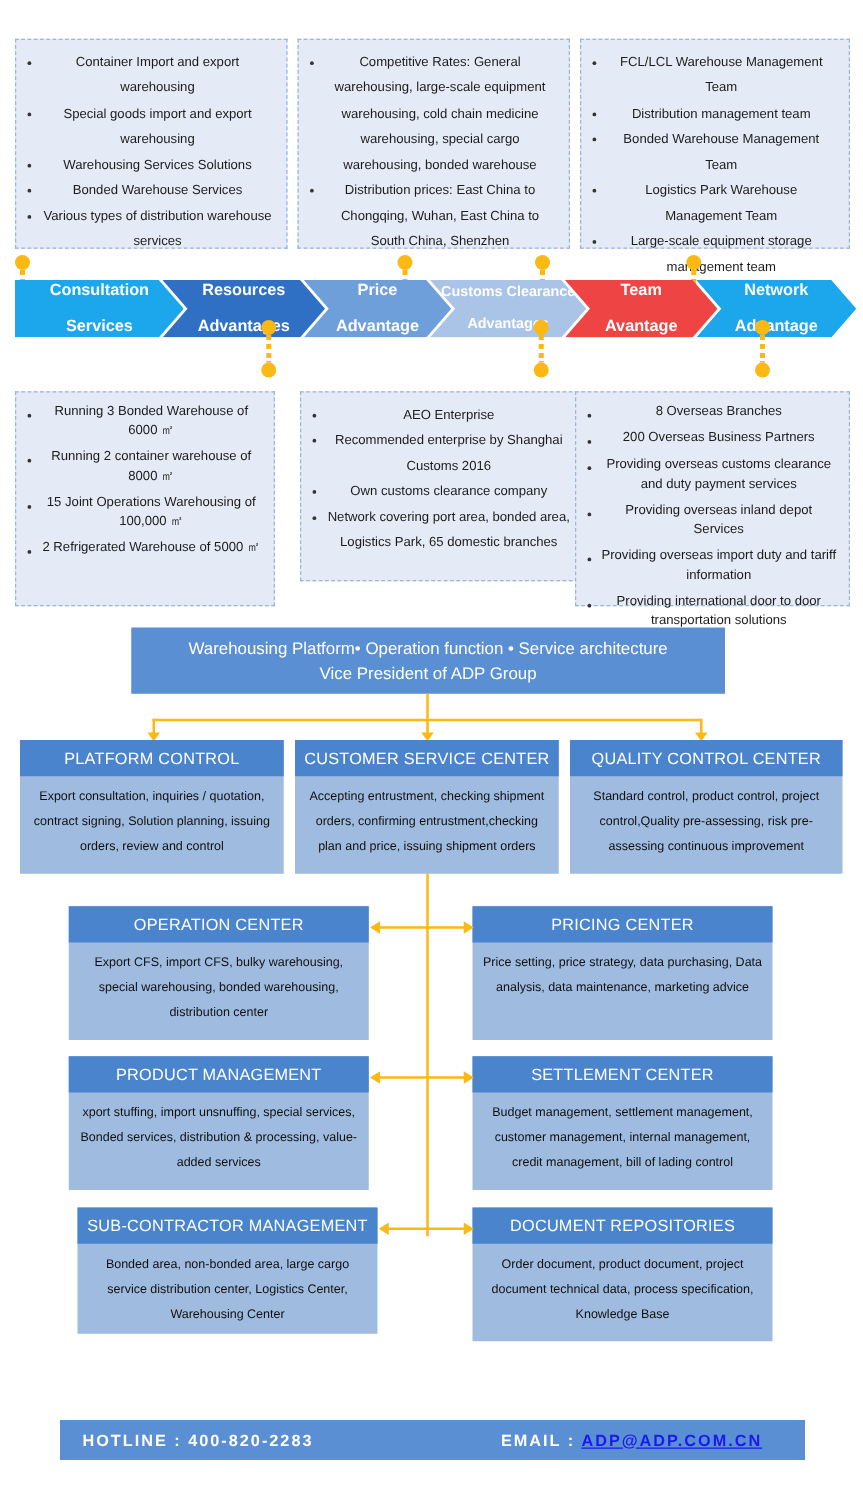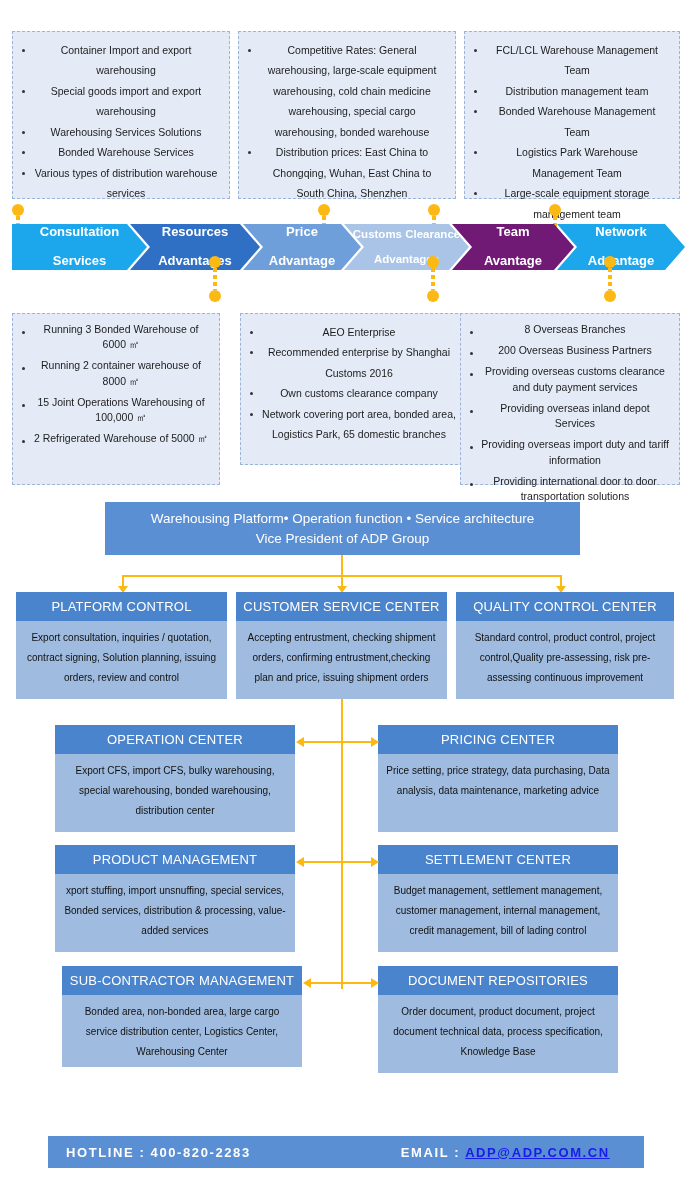--- a/index.html
+++ b/index.html
@@ -174,21 +174,21 @@
       <span>Price</span><br>
       <span>Advantage</span>
     </span>
   </div>
   <div class="chev notch" style="left:344px;width:125px;background:#a9c4e6;font-size:11.5px;">
     <span>
       <span>Customs Clearance</span><br>
       <span>Advantages</span>
     </span>
   </div>
-  <div class="chev notch" style="left:452px;width:122px;background:#701a75;">
+  <div class="chev notch" style="left:452px;width:122px;background:#ef4444;">
     <span>
       <span>Team</span><br>
       <span>Avantage</span>
     </span>
   </div>
   <div class="chev notch" style="left:557px;width:128px;background:#1ca7ec;">
     <span>
       <span>Network</span><br>
       <span>Advantage</span>
     </span>

